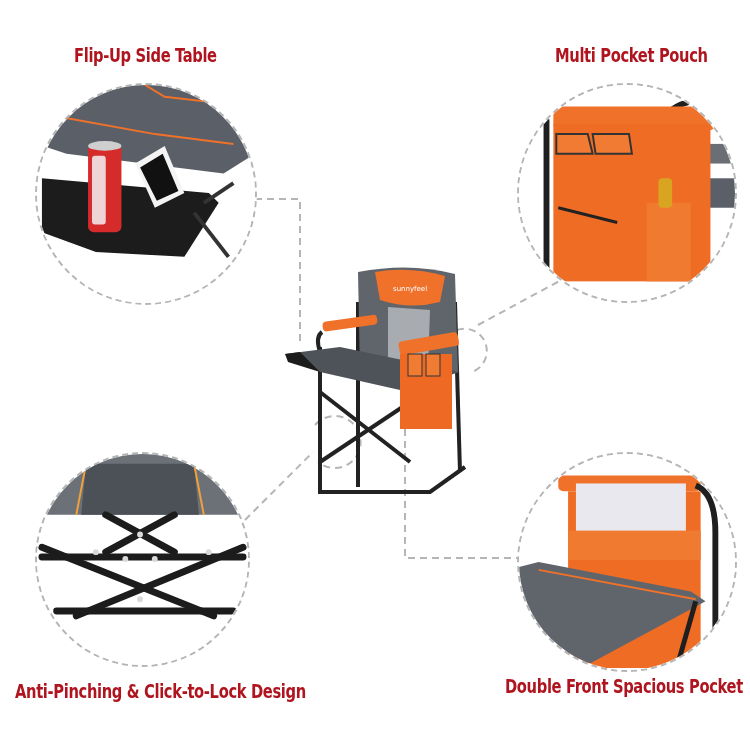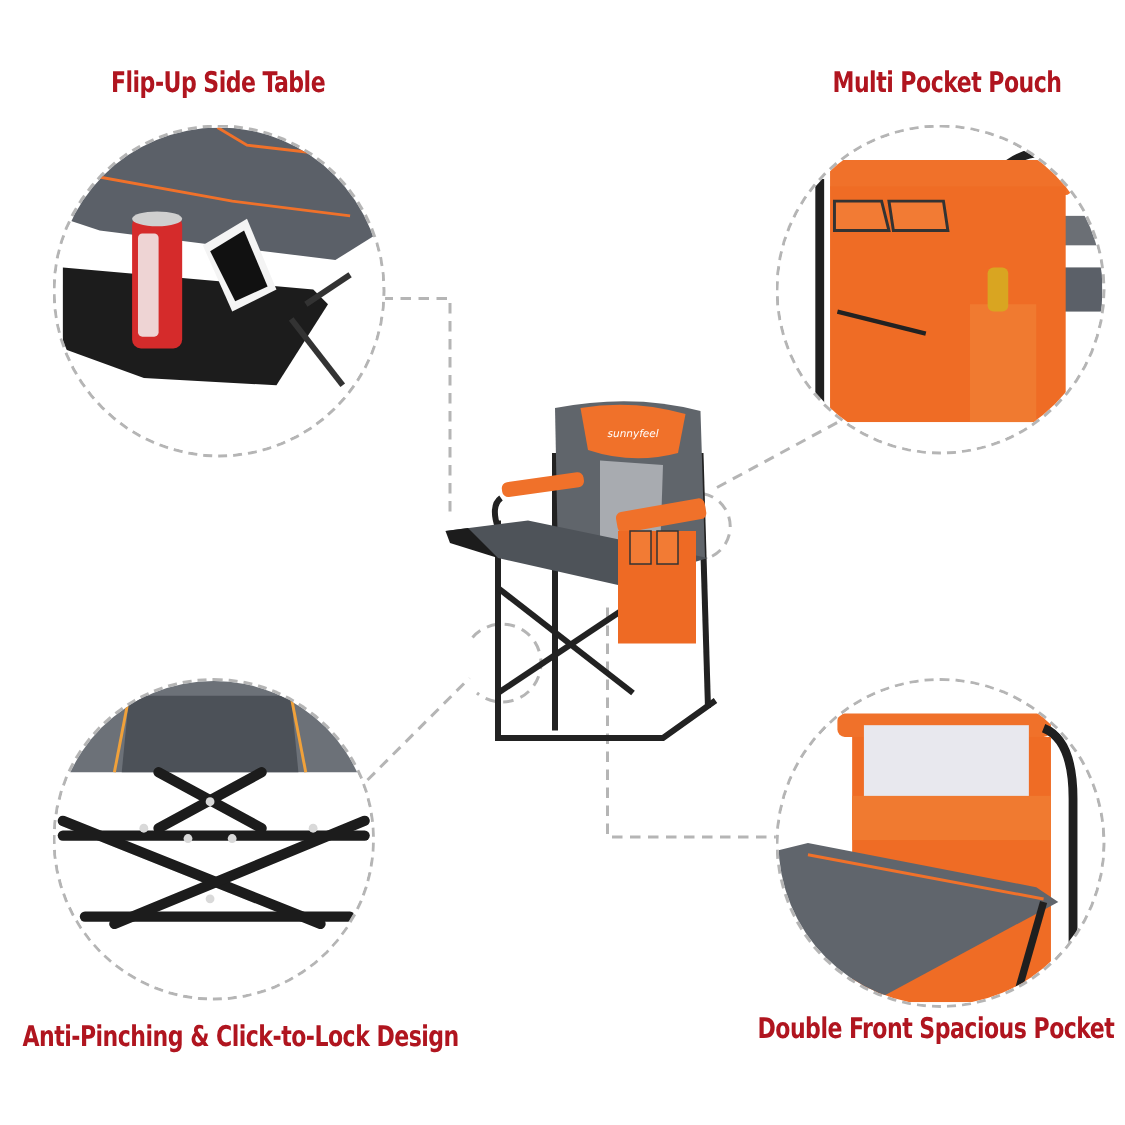--- a/index.html
+++ b/index.html
@@ -101,21 +101,21 @@
     <path d="M180,32 Q200,40 200,80 L200,200" stroke="#1f1f1f" stroke-width="6" fill="none"></path>
     <rect x="50" y="38" width="135" height="180" fill="#ef6c25"></rect>
     <rect x="58" y="30" width="112" height="65" fill="#e8e8ee"></rect>
     <rect x="50" y="78" width="135" height="30" fill="#f07a30"></rect>
     <path d="M0,115 L20,110 L175,140 L190,150 L60,220 L0,220 Z" fill="#60656c"></path>
     <path d="M20,118 L180,148" stroke="#f0712a" stroke-width="2"></path>
     <path d="M180,150 L160,220" stroke="#1f1f1f" stroke-width="5"></path>
   </svg>
 </div>
 
-<div style="position:absolute; left:292px; top:262px; width:210px; height:235px;font-style:italic;">
+<div style="position:absolute; left:280px; top:262px; width:210px; height:235px;">
   <svg class="scene" viewBox="0 0 210 235">
 
     <g stroke="#222" stroke-width="4" fill="none">
       <path d="M78,40 L78,225"></path>
       <path d="M175,40 L180,210"></path>
       <path d="M40,85 L40,230 L150,230 L185,205"></path>
       <path d="M40,130 L130,200"></path>
       <path d="M40,200 L130,140"></path>
     </g>
 

